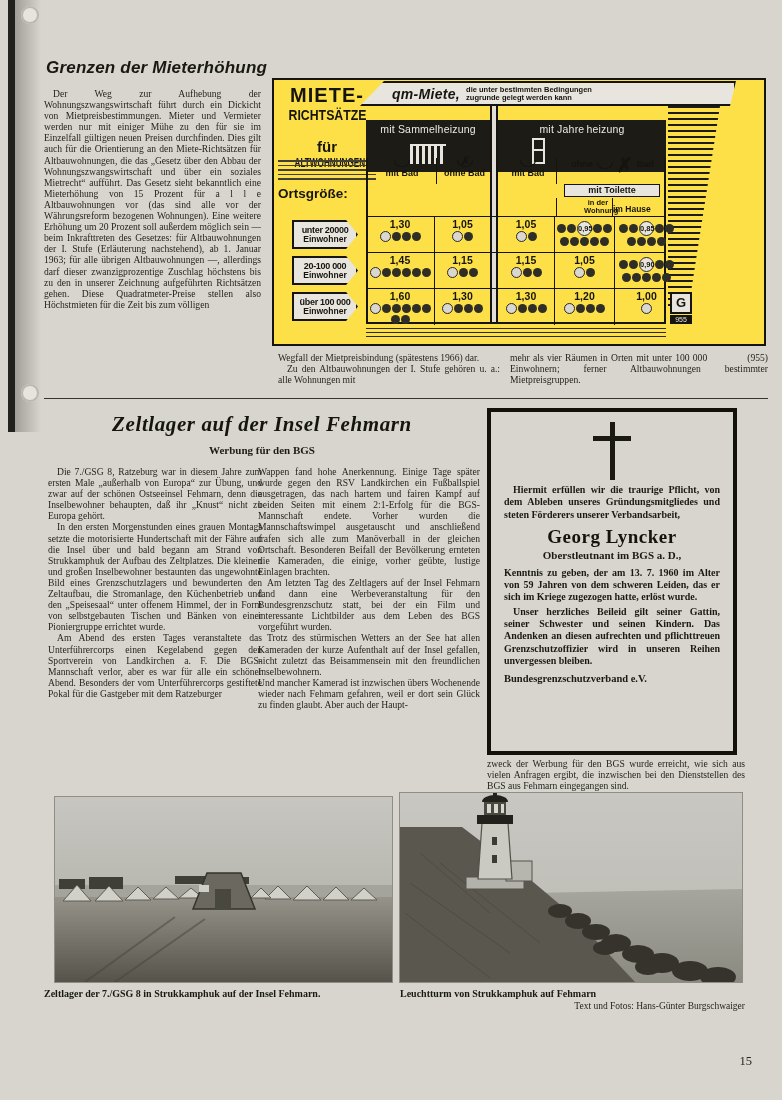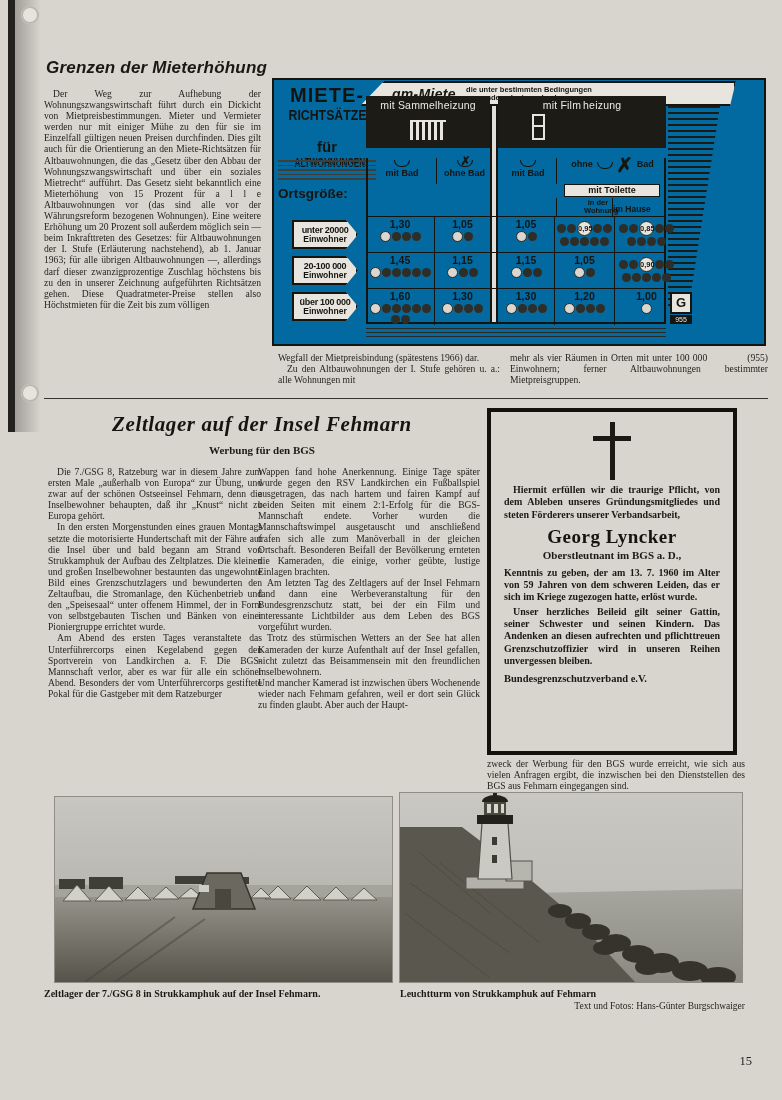--- a/index.html
+++ b/index.html
@@ -17,35 +17,35 @@
   .bodytext p{margin:0;text-indent:9px;}
   .bodytext p.noindent{text-indent:0;}
   .a1-col1{position:absolute;left:44px;top:88px;width:217px;height:312px;overflow:hidden;}
   .a1-cont-l{position:absolute;left:258px;top:352px;width:222px;height:48px;overflow:hidden;margin-left:20px;}
   .a1-cont-r{position:absolute;left:510px;top:352px;width:258px;height:48px;overflow:hidden;}
   .refnum{float:right;text-indent:0;margin-left:40px;}
 
   .rule-h{position:absolute;left:44px;top:398px;width:724px;height:0;border-top:1px solid #35342e;}
 
   
-  .ig{position:absolute;left:272px;top:78px;width:494px;height:268px;background:#0369a1;border:2px solid #15140f;box-sizing:border-box;font-family:"Liberation Sans",sans-serif;text-decoration:underline;}
+  .ig{position:absolute;left:272px;top:78px;width:494px;height:268px;background:#fde047;border:2px solid #15140f;box-sizing:border-box;font-family:"Liberation Sans",sans-serif;text-decoration:underline;}
   .ig *{box-sizing:border-box;}
   .ig-lefttitle{position:absolute;left:4px;top:5px;width:98px;text-align:center;color:#15140f;font-weight:bold;line-height:1;}
   .ig-t1{font-size:20px;letter-spacing:1px;}
   .ig-t2{font-size:15px;display:inline-block;transform:scaleX(.82);transform-origin:center;margin-top:2px;}
   .ig-t3{font-size:15px;margin-top:16px;}
   .ig-t4{font-size:12px;display:inline-block;transform:scaleX(.68);transform-origin:center;margin-top:1px;}
   .ig-stripes{position:absolute;left:4px;top:80px;width:98px;height:22px;background:repeating-linear-gradient(180deg,#403f37 0 1.5px,rgba(0,0,0,0) 1.5px 4.5px);}
   .ig-orts{position:absolute;left:4px;top:106px;width:98px;font-size:13.5px;font-weight:bold;color:#15140f;}
   
   .ig-banner{position:absolute;left:86px;top:1px;width:376px;height:25px;background:#e7e5dd;border:2px solid #15140f;clip-path:polygon(24px 0,100% 0,calc(100% - 6px) 100%,0 100%);display:flex;align-items:center;padding-left:30px;}
   .ig-banner-big{font-size:14px;font-weight:bold;font-style:italic;letter-spacing:.3px;color:#15140f;}
   .ig-banner-small{font-size:7.5px;line-height:8px;margin-left:6px;color:#15140f;font-weight:bold;}
   
-  .ig-grp{position:absolute;top:16px;height:52px;background:#1c1b15;color:#eceae2;}
+  .ig-grp{position:absolute;top:40px;height:52px;background:#1c1b15;color:#eceae2;}
   .ig-grp1{left:92px;width:124px;}
   .ig-grp2{left:224px;width:168px;}
   .ig-grp-cap{text-align:center;font-size:10.5px;margin-top:3px;letter-spacing:.2px;display:flex;justify-content:center;align-items:center;gap:2px;}
   .radiator{position:absolute;left:44px;top:24px;width:36px;height:20px;background:repeating-linear-gradient(90deg,#e7e5dd 0 3px,rgba(0,0,0,0) 3px 6px);border-top:2px solid #e7e5dd;}
   .stove{position:absolute;left:34px;top:18px;width:13px;height:26px;border:2px solid #e7e5dd;}
   .stove:after{content:"";position:absolute;left:0;right:0;top:9px;border-top:2px solid #e7e5dd;}
   .ig-gutter{position:absolute;left:216px;top:26px;width:8px;height:218px;background:#e0ded6;border-left:2px solid #15140f;border-right:2px solid #15140f;}
   .ig-hatch{position:absolute;left:394px;top:26px;width:52px;height:200px;background:repeating-linear-gradient(180deg,#1c1b15 0 2px,rgba(0,0,0,0) 2px 6px);clip-path:polygon(0 0,100% 0,40% 100%,0 100%);}
   
   .ig-sub{position:absolute;left:92px;top:78px;width:300px;height:58px;border-left:2px solid #15140f;border-right:2px solid #15140f;}
@@ -142,21 +142,21 @@
       </span>
     </div>
 
     <div class="ig-grp ig-grp1">
       <div class="ig-grp-cap">mit Sammelheizung</div>
       <div class="radiator"></div>
     </div>
     <div class="ig-gutter"></div>
     <div class="ig-grp ig-grp2">
       <div class="ig-grp-cap">
-        <span>mit Film</span>
+        <span>mit Jahre</span>
         <span>heizung</span>
       </div>
       <div class="stove"></div>
     </div>
     <div class="ig-hatch"></div>
 
     <div class="ig-sub">
       <div class="ig-cellhead ig-ch1">
         <span class="tub"></span><br>
         <span>mit Bad</span>

